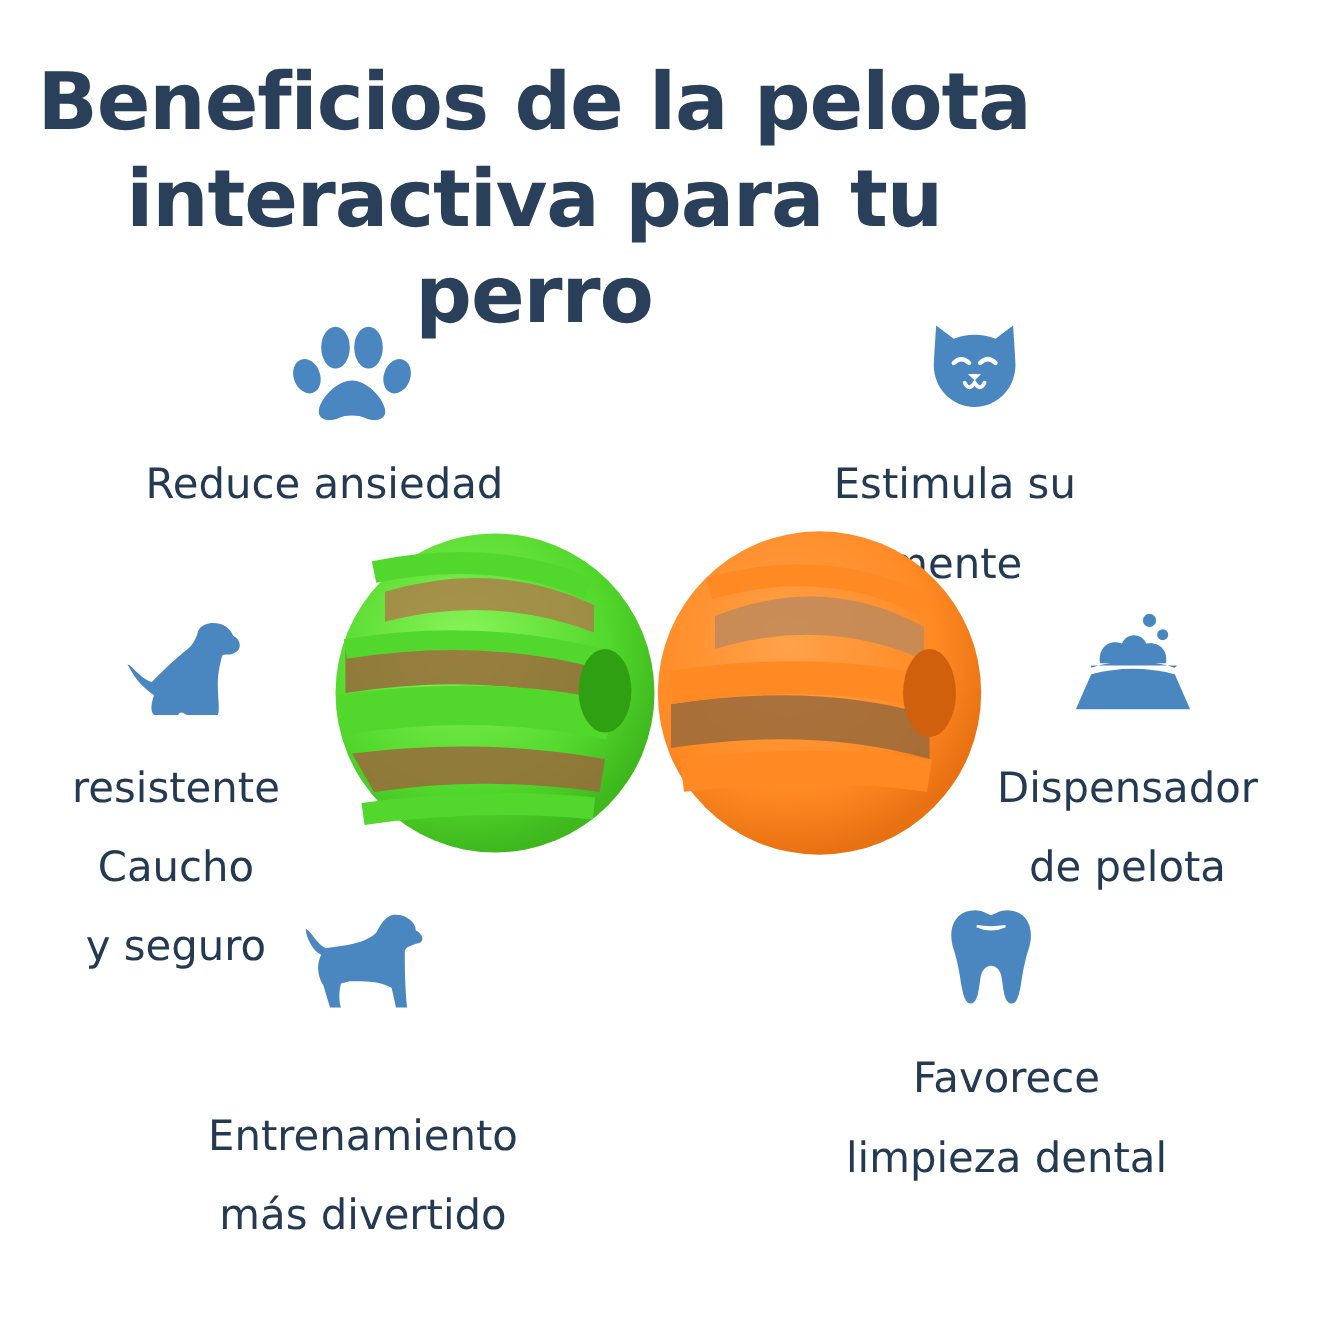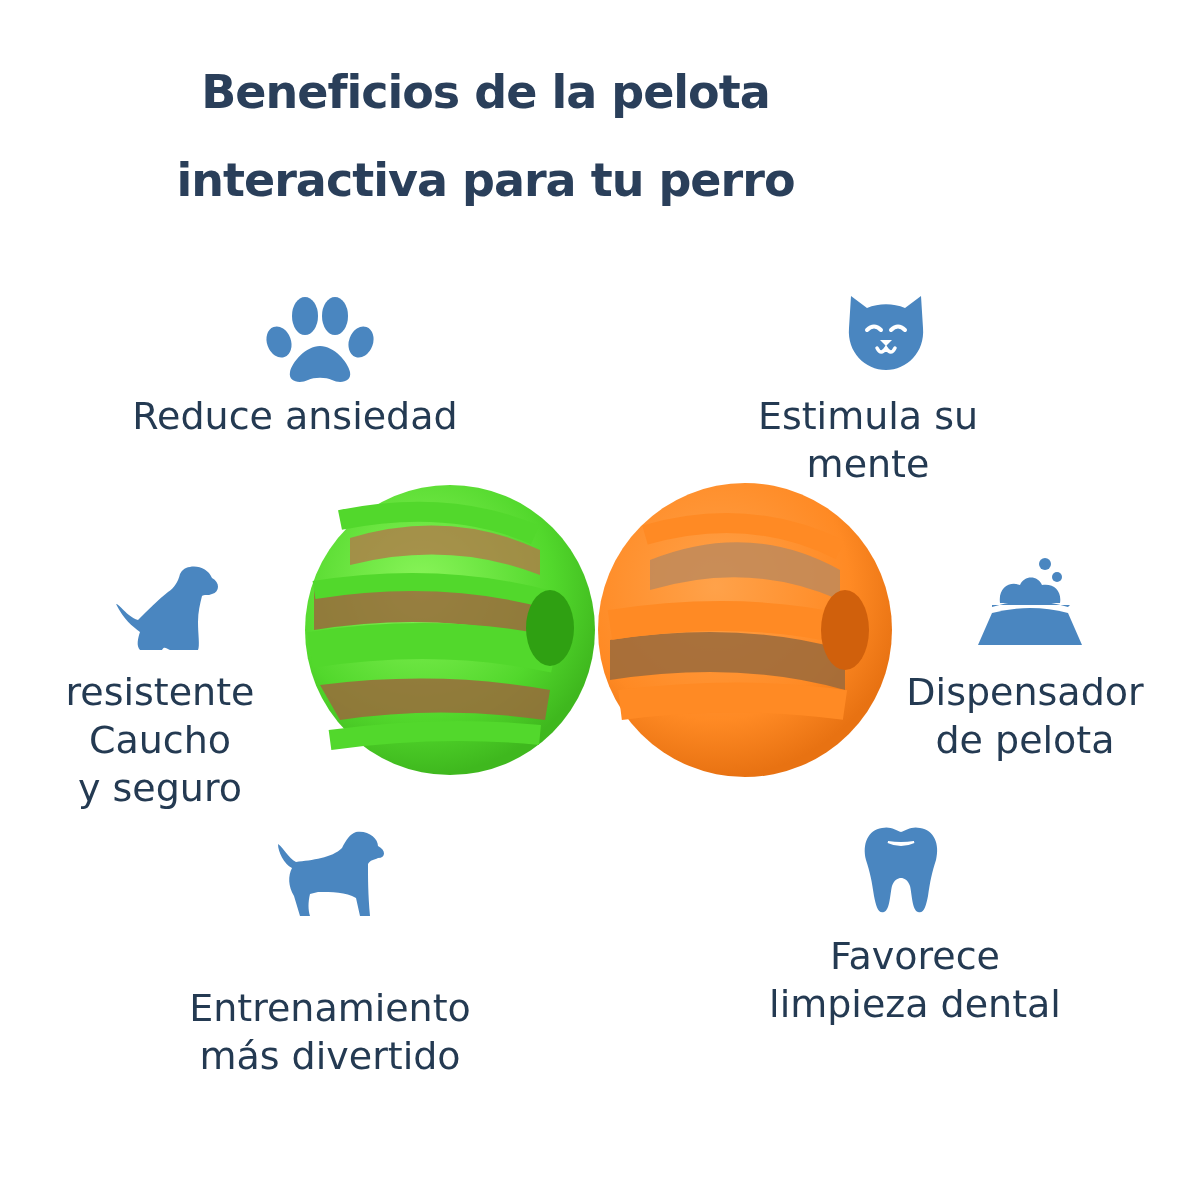--- a/index.html
+++ b/index.html
@@ -2,30 +2,30 @@
 <html><head>
 <meta charset="utf-8">
 <style>
   html, body { margin: 0; padding: 0; }
   body {
     width: 1200px; height: 1200px; background: #ffffff; position: relative; overflow: hidden;
     font-family: "DejaVu Sans", sans-serif; color: #243a52;
   }
   .title {
     position: absolute; left: 0; top: 48px; width: 971px; text-align: center;
-    font-size: 46px; font-weight: bold; line-height: 88px; color: #2a3f5a; letter-spacing: -1px;
+    font-size: 72px; font-weight: bold; line-height: 88px; color: #2a3f5a; letter-spacing: -1px;
   }
   .title span { display: block; }
   .icon { position: absolute; }
   .icon svg { display: block; }
   .label {
     position: absolute; text-align: center; font-size: 38px; line-height: 48px; color: #243a52;
     white-space: nowrap;
   }
-  .label span { display: block; }
+  .label span { display: block; margin-top: 24px; }
   .balls { position: absolute; left: 300px; top: 480px; width: 600px; height: 300px; }
 </style>
 </head>
 <body>
 
 <div class="title">
   <span>Beneficios de la pelota</span>
   <span>interactiva para tu perro</span>
 </div>
 

